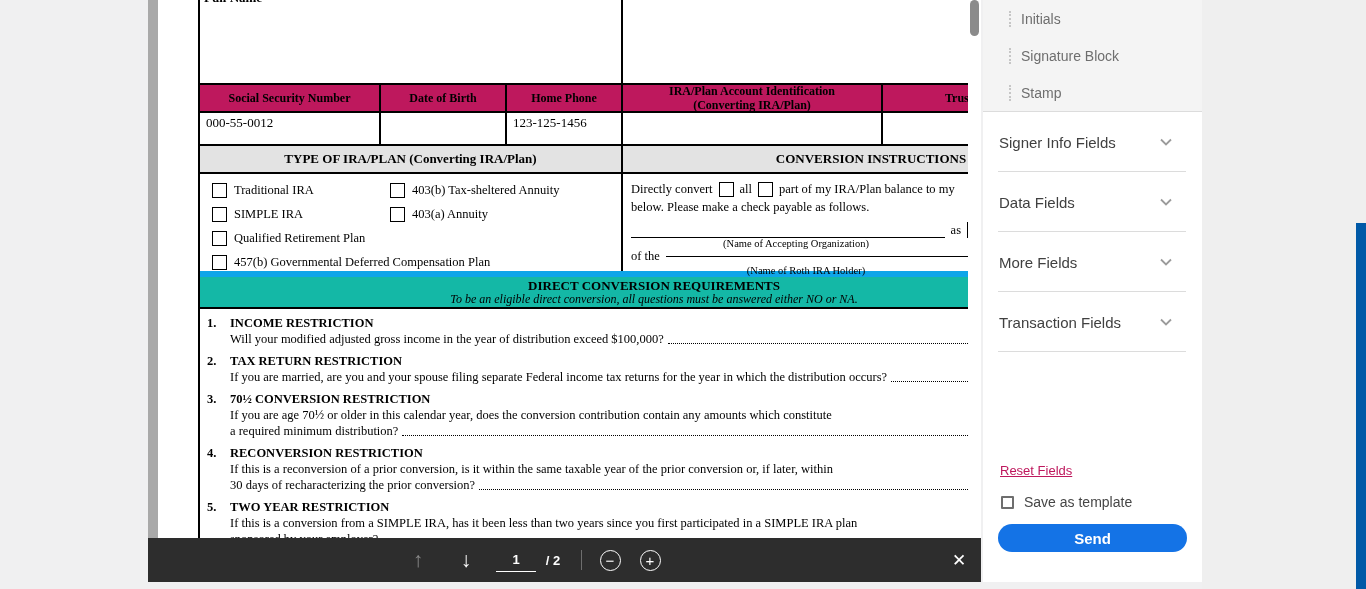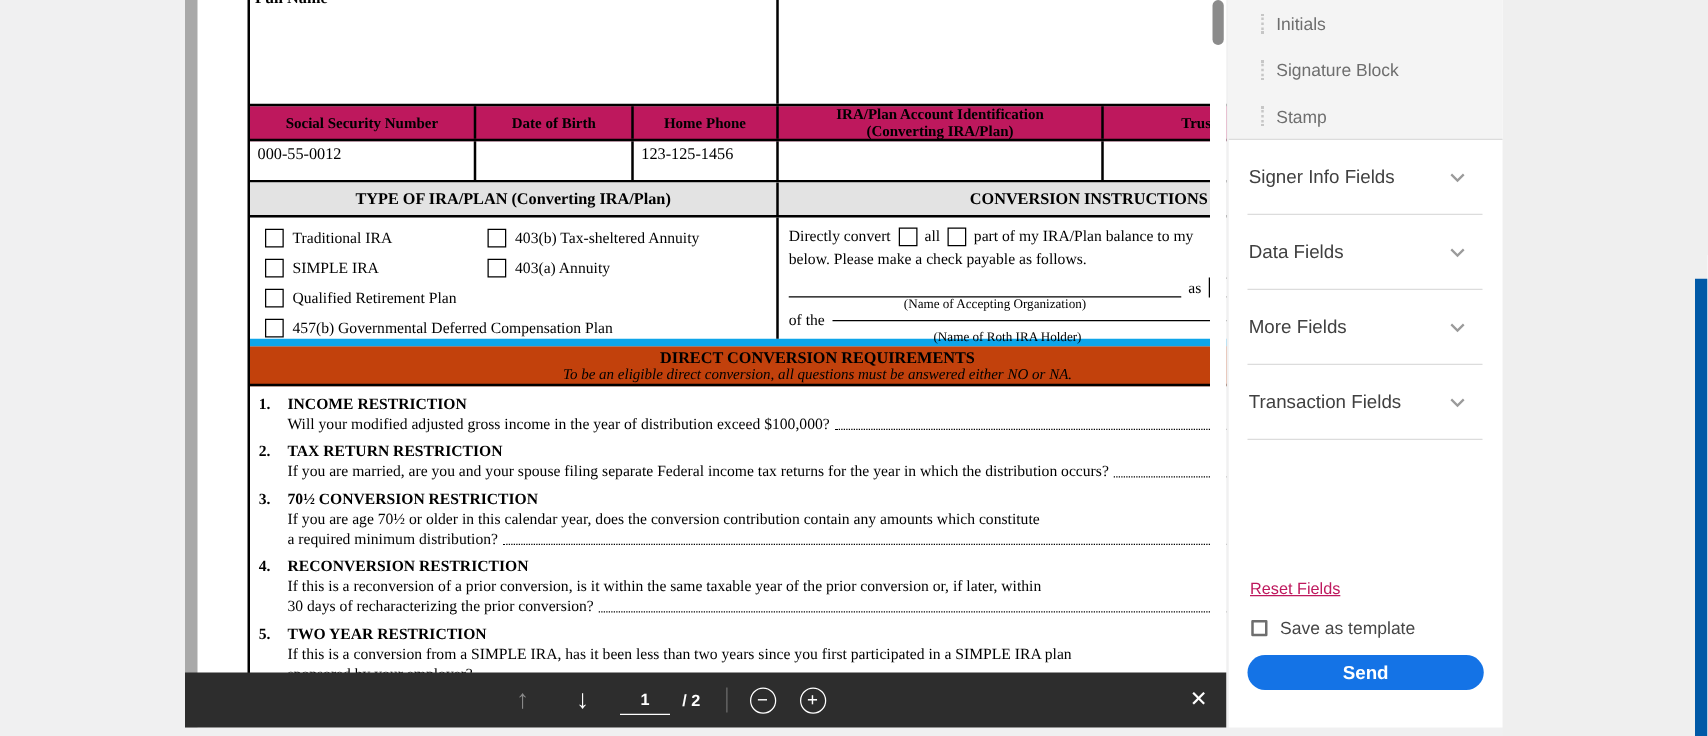--- a/index.html
+++ b/index.html
@@ -65,21 +65,21 @@
   .as-row { display: flex; align-items: flex-end; width: 352px; margin-top: 9px; height: 14px; }
   .as-row .fill { flex: 1; border-bottom: 1px solid #000; }
   .as-row .as-word { padding: 0 6px; font-size: 12.5px; }
   .as-row .cb { width: 16px; height: 16px; }
   .caption { font-size: 10.5px; text-align: center; }
   .caption.c-org { width: 330px; }
   .caption.c-roth { width: 330px; margin-top: 1px; margin-left: 10px;}
   .ofthe-row { display: flex; align-items: center; width: 360px; margin-top: 0; height: 15px; }
   .ofthe-row .fill { flex: 1; border-bottom: 1px solid #000; margin-left: 6px; }
 
-  .band2 { height: 32px; background: #c2410c; border-bottom: 2px solid #000; text-align: center; padding-top: 2px; }
+  .band2 { height: 32px; background: #14b8a6; border-bottom: 2px solid #000; text-align: center; padding-top: 2px; }
   .band2 .t1 { font-weight: bold; font-size: 13px; line-height: 14px; }
   .band2 .t2 { font-style: italic; font-size: 12px; line-height: 13px; }
 
   .req-list { padding-top: 6px; }
   .req-item { display: grid; grid-template-columns: 30px 1fr; margin-bottom: 6px; }
   .req-num { font-weight: bold; font-size: 12.5px; text-align: left; padding-left: 7px; line-height: 16px; }
   .req-body { line-height: 16px; font-size: 12.5px; }
   .req-head { font-weight: bold; }
   .req-line { display: flex; white-space: nowrap; }
   .leader { flex: 1; border-bottom: 1.5px dotted #000; margin: 0 0 3px 4px; }

